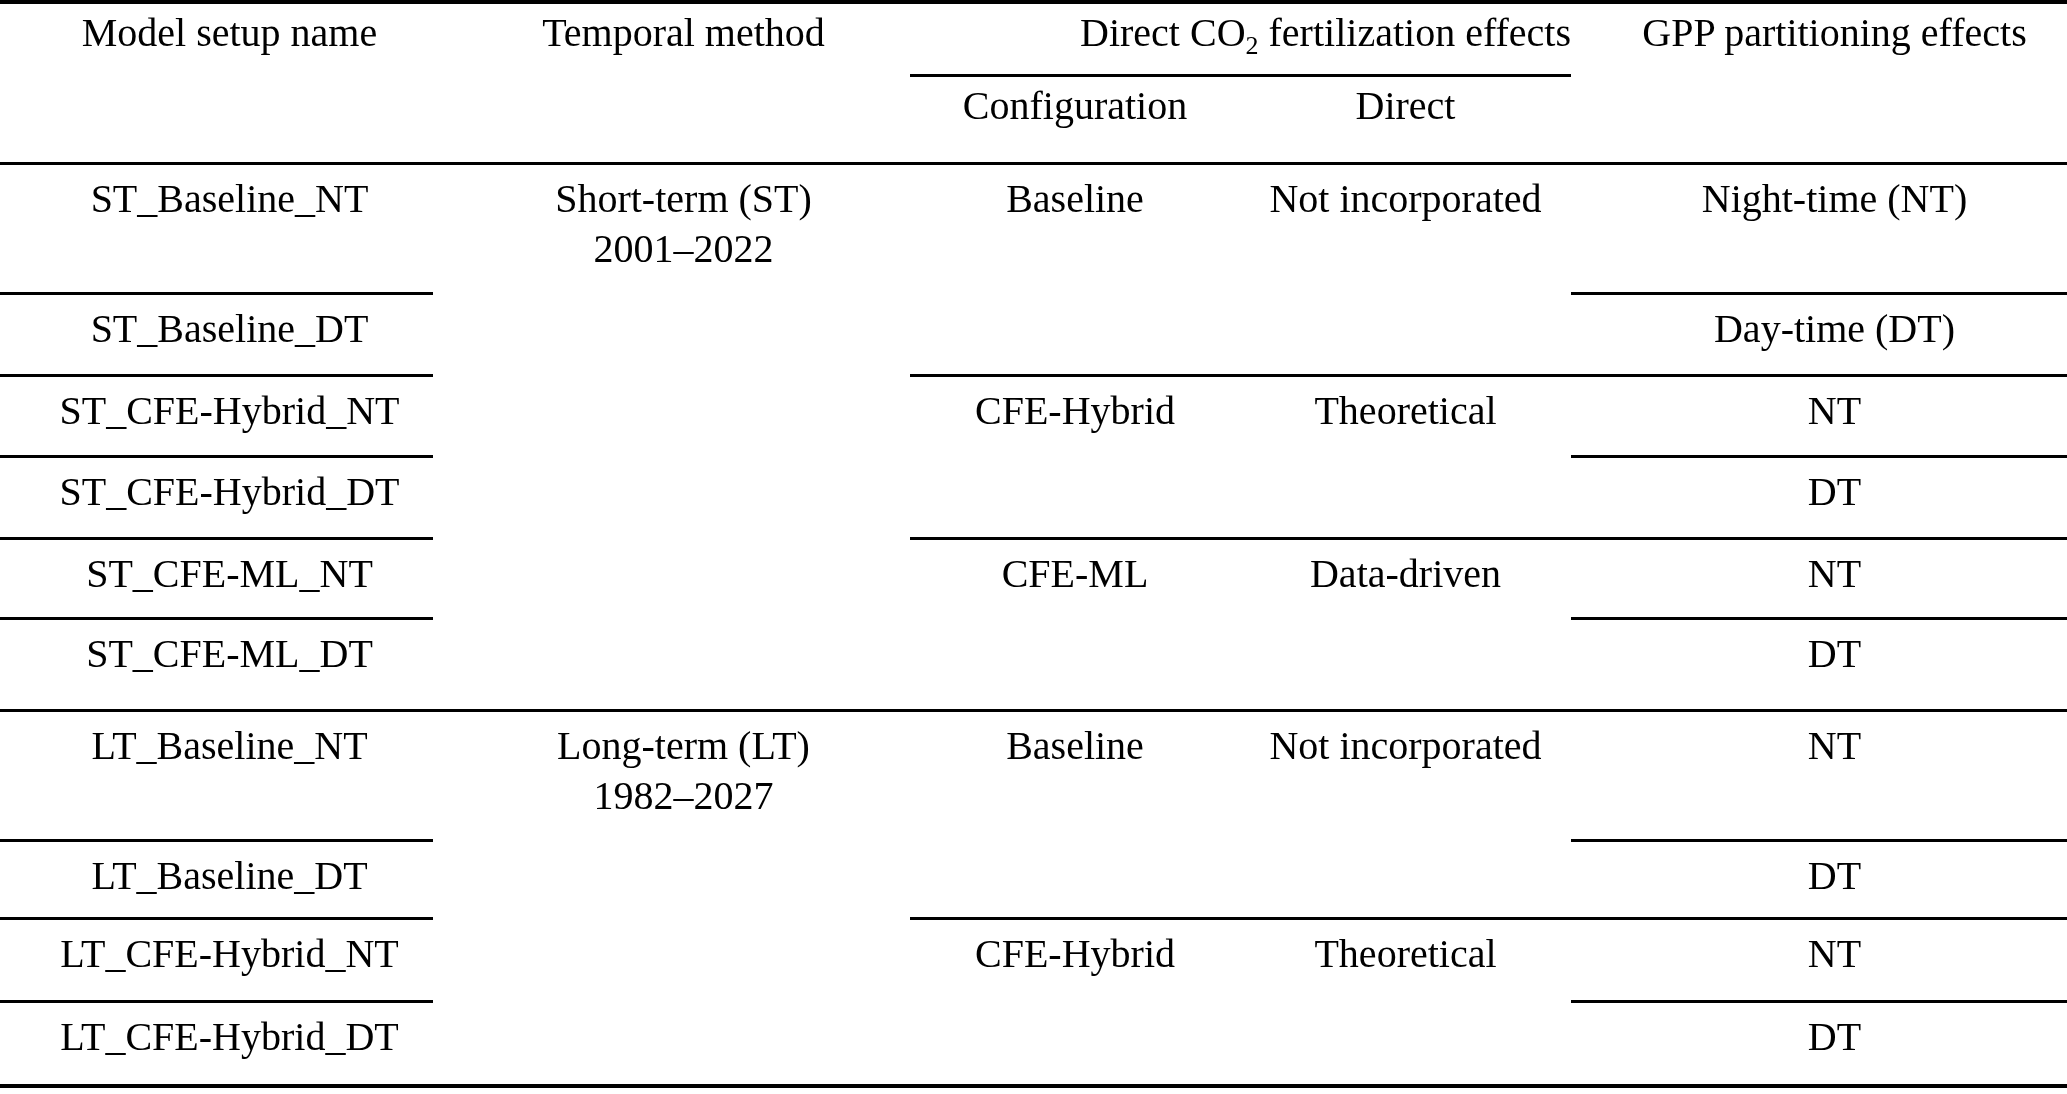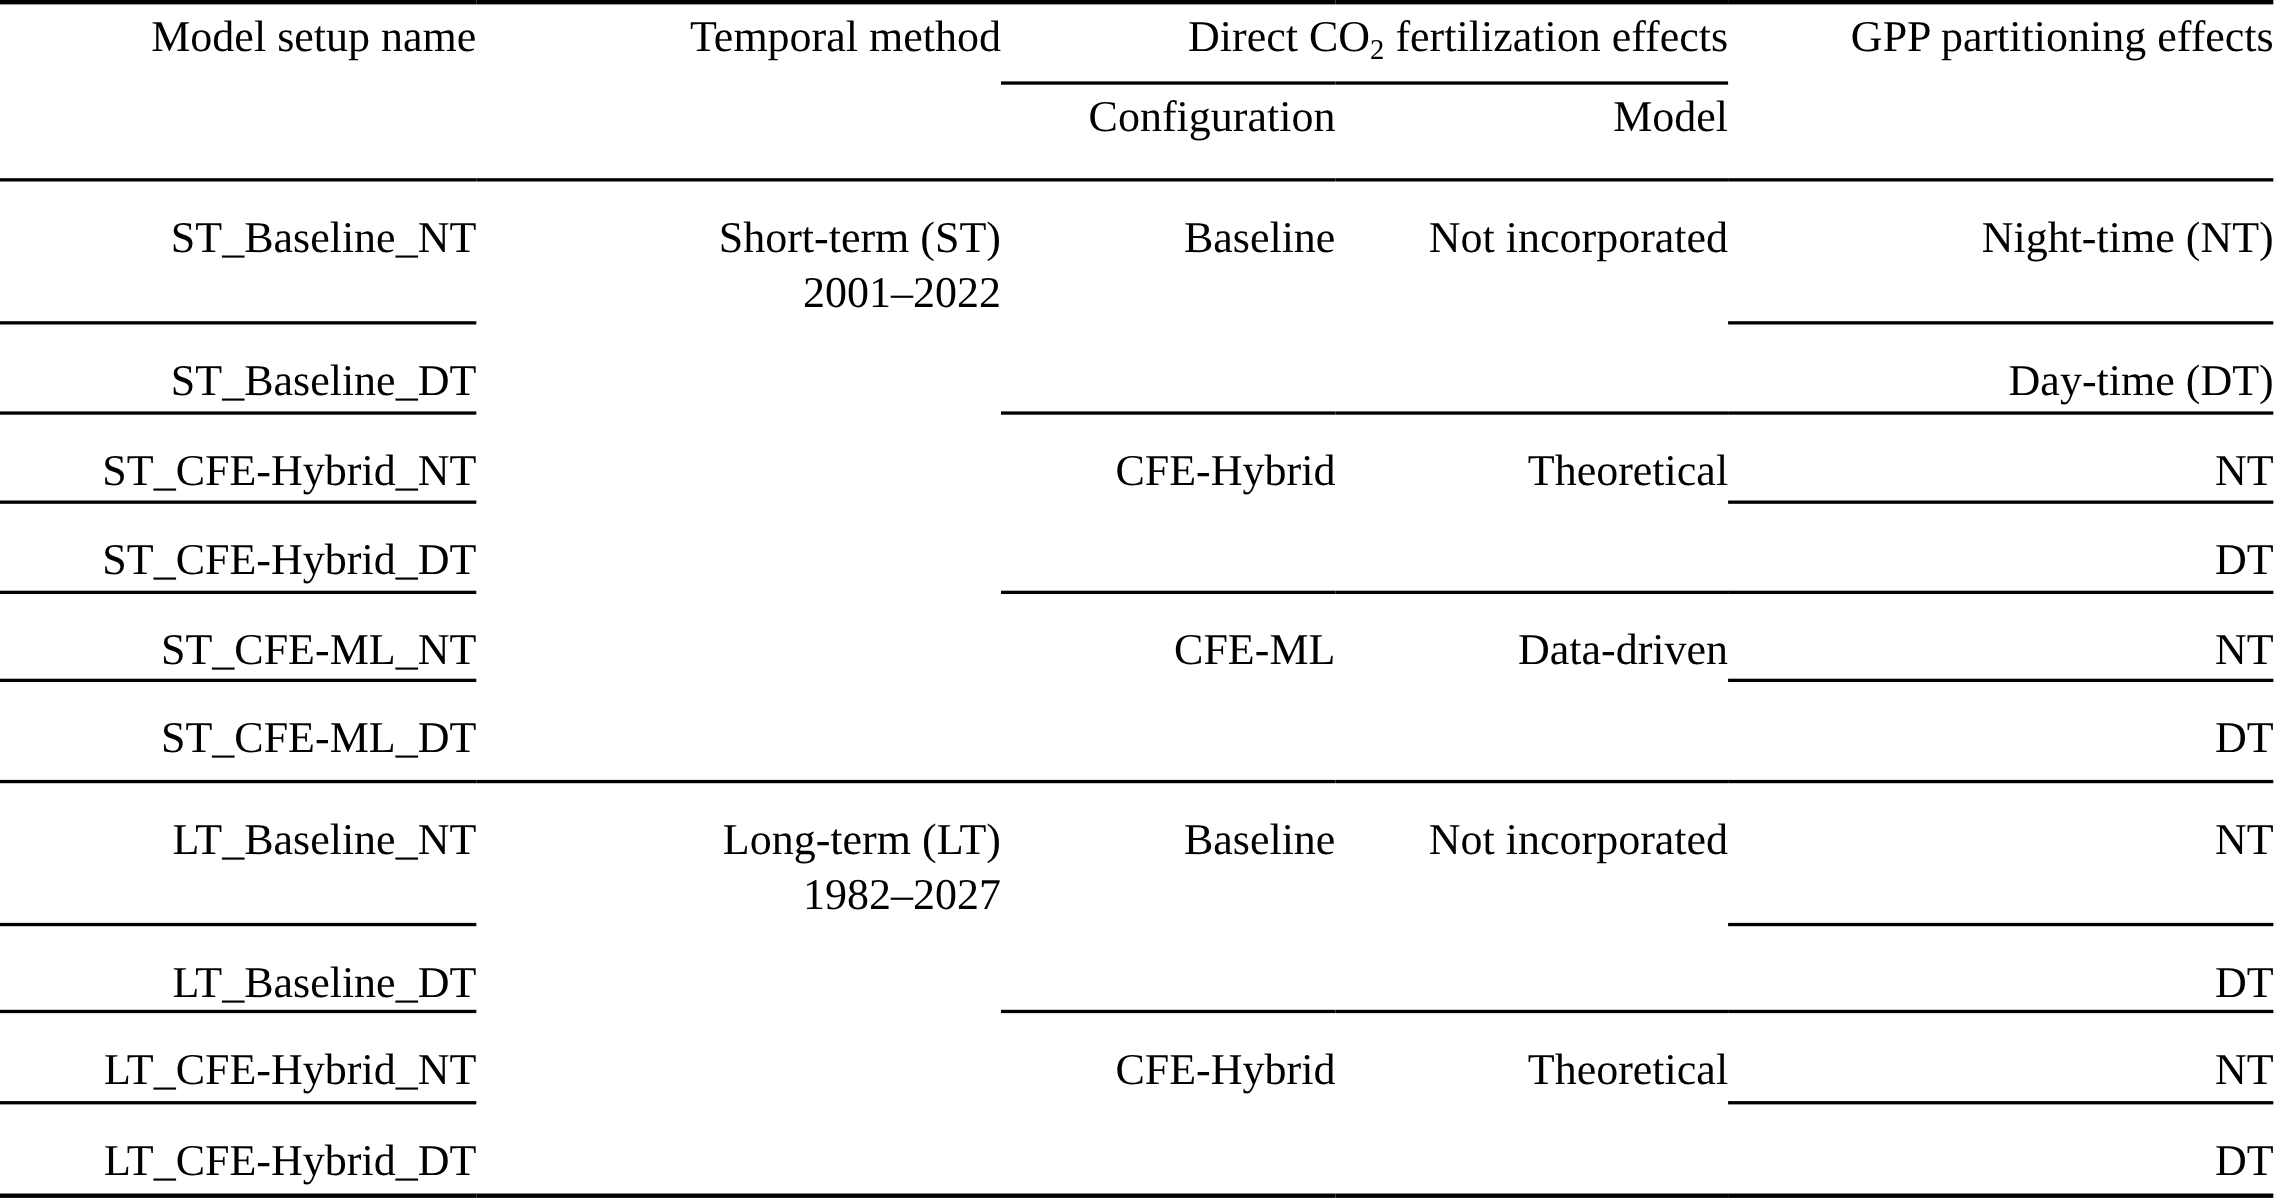--- a/index.html
+++ b/index.html
@@ -20,36 +20,36 @@
     border-collapse: collapse;
     border-top: 4px solid #000000;
     border-bottom: 4px solid #000000;
     font-family: "Liberation Serif", "DejaVu Serif", serif;
     font-size: 40px;
     line-height: 50px;
     color: #000000;
   }
   th, td {
     font-weight: normal;
-    text-align: right;
+    text-align: center;
     vertical-align: top;
     padding: 0;
     overflow: hidden;
     white-space: nowrap;
   }
   
   .c1 { padding-left: 26px; }
   .c2 { padding-left: 24px; }
   .c3 { padding-left: 26px; }
   .c4 { padding-left: 26px; }
   .c5 { padding-left: 31px; }
   
   thead tr.h1 th { padding-top: 4px; }
   thead tr.h2 th { padding-top: 4px; }
-  tbody td { padding-top: 26px; }
+  tbody td { padding-top: 9px; }
   
   .cspan {
     text-align: right;
     padding-left: 0;
   }
   sub.co2sub {
     font-size: 65%;
     line-height: 0;
     vertical-align: -8px;
   }
@@ -71,21 +71,21 @@
     </colgroup>
     <thead>
       <tr class="h1" style="height:73px">
         <th rowspan="2" class="c1 bb">Model setup name</th>
         <th rowspan="2" class="c2 bb">Temporal method</th>
         <th colspan="2" class="cspan bb"><span>Direct CO</span><sub class="co2sub">2</sub><span> fertilization effects</span></th>
         <th rowspan="2" class="c5 bb">GPP partitioning effects</th>
       </tr>
       <tr class="h2" style="height:88px">
         <th class="c3 bb">Configuration</th>
-        <th class="c4 bb">Model</th>
+        <th class="c4 bb">Direct</th>
       </tr>
     </thead>
     <tbody>
 
       <tr style="height:130px">
         <td class="c1 bb">ST_Baseline_NT</td>
         <td rowspan="6" class="c2 bb">
           <span class="block">Short-term (ST)</span>
           <span class="block">2001–2022</span>
         </td>

